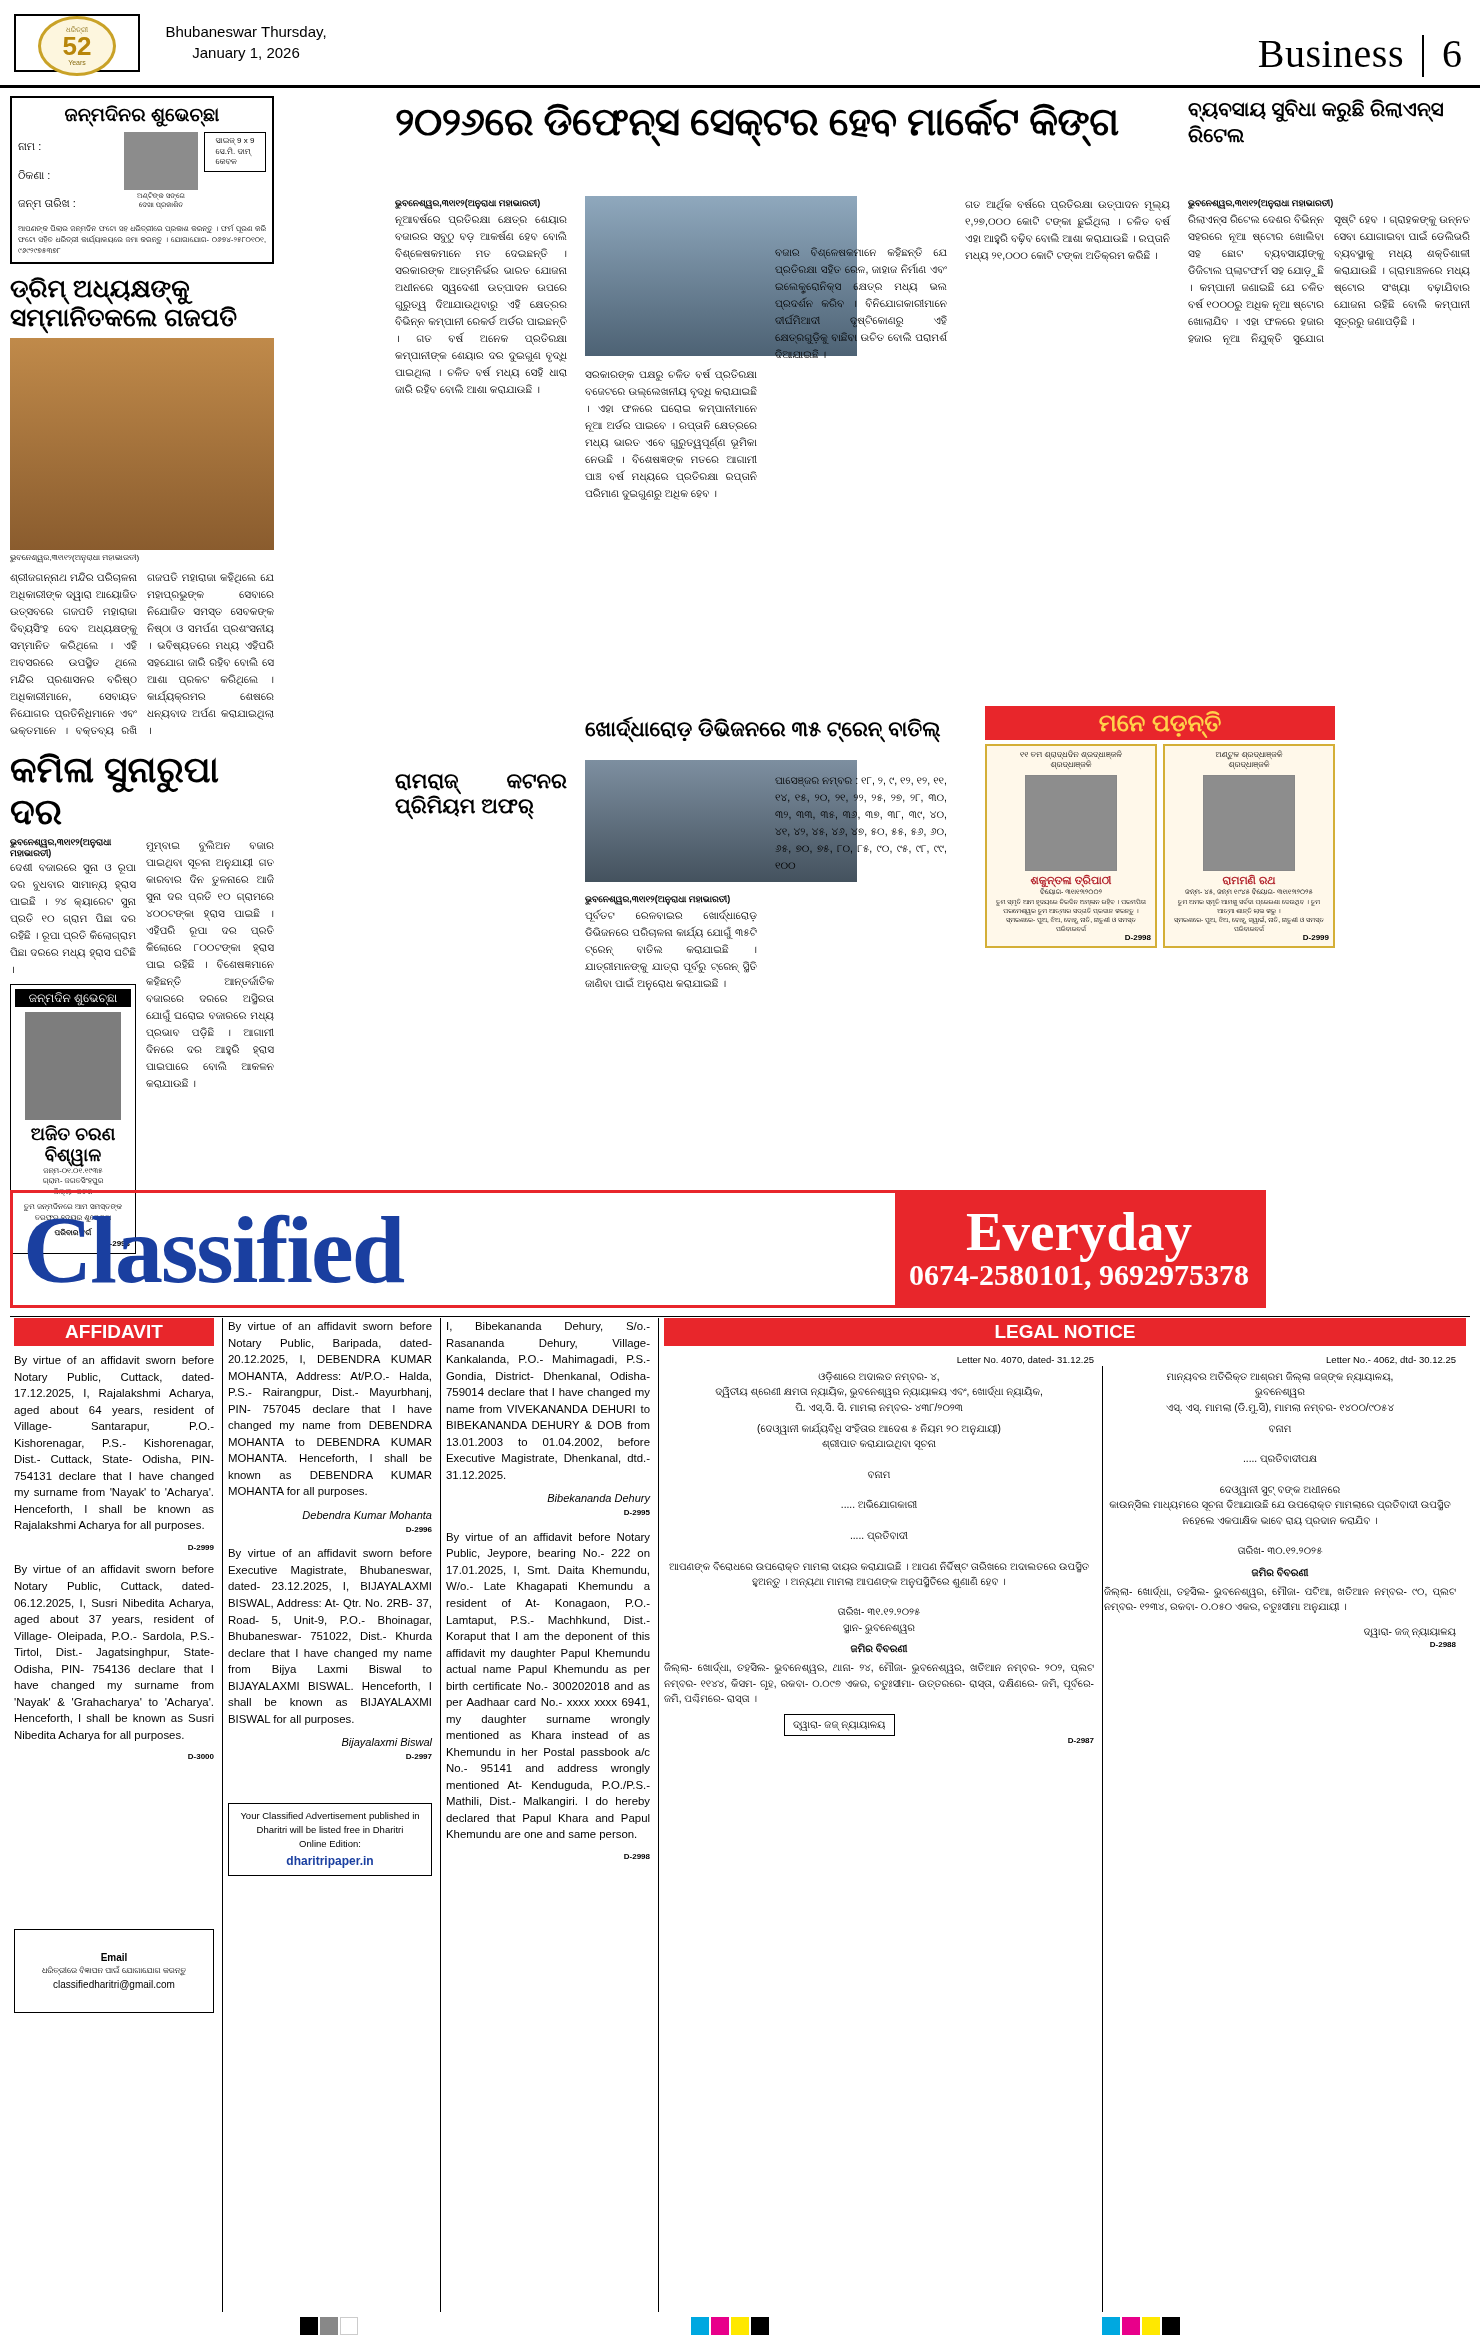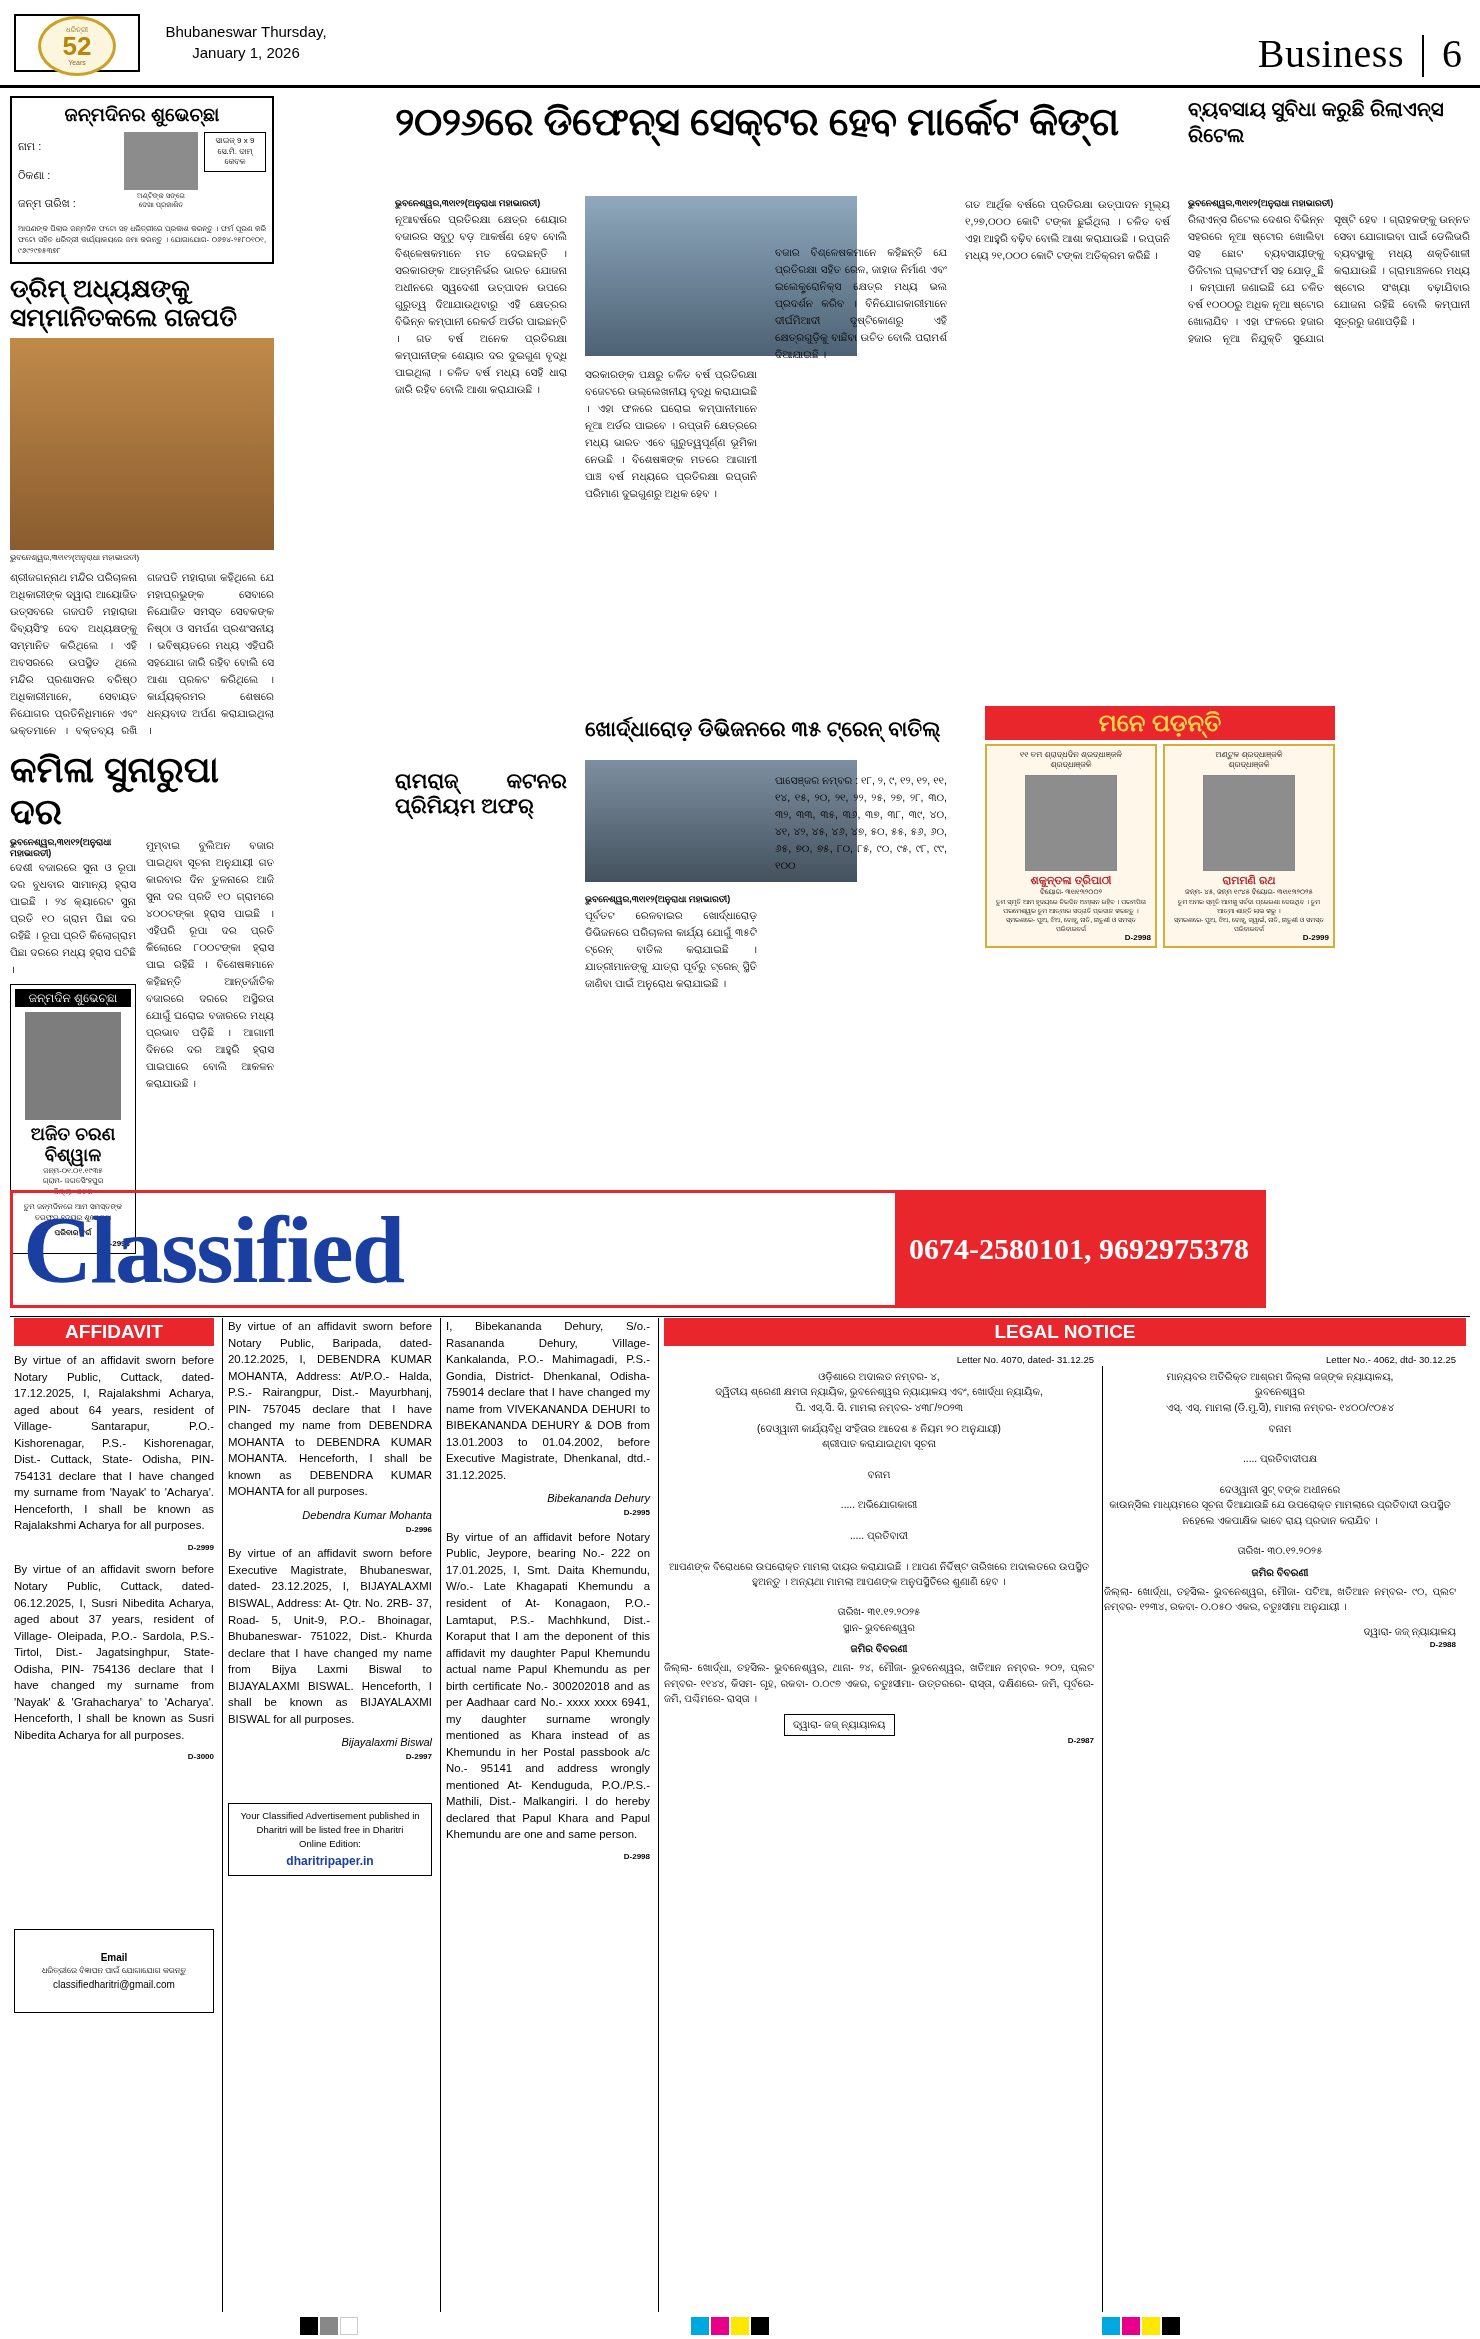--- a/index.html
+++ b/index.html
@@ -24,21 +24,21 @@
 
   
   .col-left { position:absolute; left:10px; top:96px; width:264px; }
   .greet-box { border:2px solid #000; padding:4px 6px 6px; }
   .greet-title { text-align:center; font-size:19px; font-weight:bold; padding:2px 0 6px; }
   .greet-inner { display:flex; gap:6px; }
   .greet-fields { flex:1; font-size:11px; line-height:2.6; }
   .greet-photo { width:74px; }
   .photo-ph { width:74px; height:58px; background:#8c8c8c; }
   .ph-cap { font-size:7px; text-align:center; line-height:1.25; margin-top:2px; }
-  .greet-side { width:62px; font-size:8px; text-align:center; }
+  .greet-side { width:62px; font-size:8px; }
   .greet-side .sbox { border:1px solid #000; height:40px; display:flex; align-items:center; justify-content:center; line-height:1.3; }
   .greet-note { font-size:7.4px; line-height:1.5; margin-top:5px; text-align:justify; }
 
   .hl-odia { font-size:25px; font-weight:bold; line-height:1.15; margin:10px 0 6px; }
   .photo-main { width:100%; height:212px; background:linear-gradient(#c08a4a,#8a5c2e); position:relative; }
   .cap { font-size:8px; margin-top:3px; }
   .od-body { font-size:10.5px; line-height:1.62; text-align:justify; }
 
   .hl-big { font-size:36px; font-weight:bold; margin:10px 0 4px; }
 
@@ -233,20 +233,21 @@
         <div class="mem-foot">ତୁମ ଅମର ସ୍ମୃତି ଆମକୁ ସର୍ବଦା ପ୍ରେରଣା ଦେଉଥିବ । ତୁମ ଆତ୍ମା ଶାନ୍ତି ଲାଭ କରୁ ।</div>
         <div class="mem-foot">ସ୍ମରଣରେ- ପୁଅ, ଝିଅ, ବୋହୂ, ଜ୍ୱାଇଁ, ନାତି, ନାତୁଣୀ ଓ ସମସ୍ତ ପରିବାରବର୍ଗ</div>
         <div class="ref">D-2999</div>
       </div>
     </div>
   </div>
 
   <div class="classified">
     <div class="cl-word">Classified</div>
     <div class="cl-right">
+      <div class="cl-every">Everyday</div>
       <div class="cl-phone">0674-2580101, 9692975378</div>
     </div>
   </div>
 
   <div class="hline" style="left:10px; top:1316px; width:1460px;"></div>
   <div class="vline" style="left:222px; top:1318px; height:994px;"></div>
   <div class="vline" style="left:440px; top:1318px; height:994px;"></div>
   <div class="vline" style="left:658px; top:1318px; height:994px;"></div>
   <div class="vline" style="left:1102px; top:1366px; height:946px;"></div>
 

